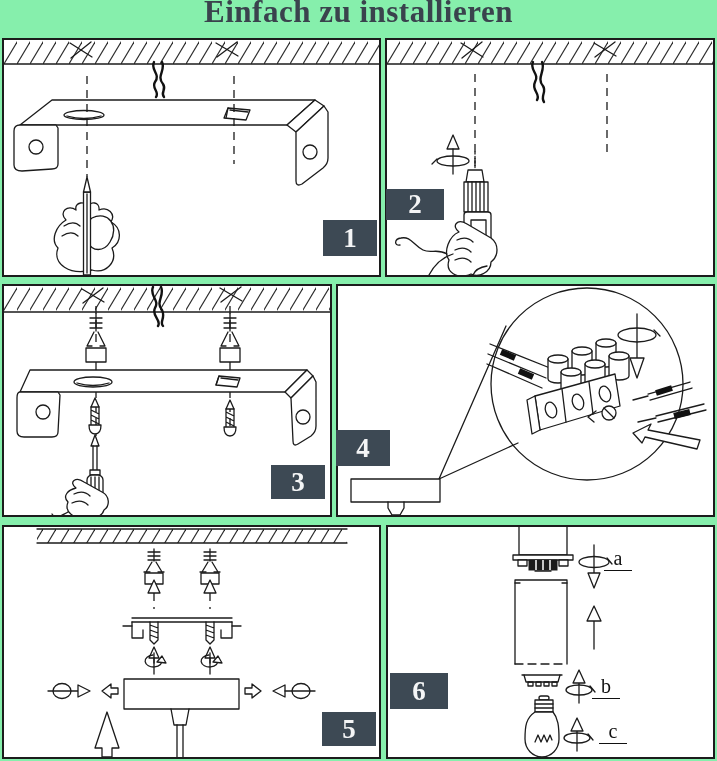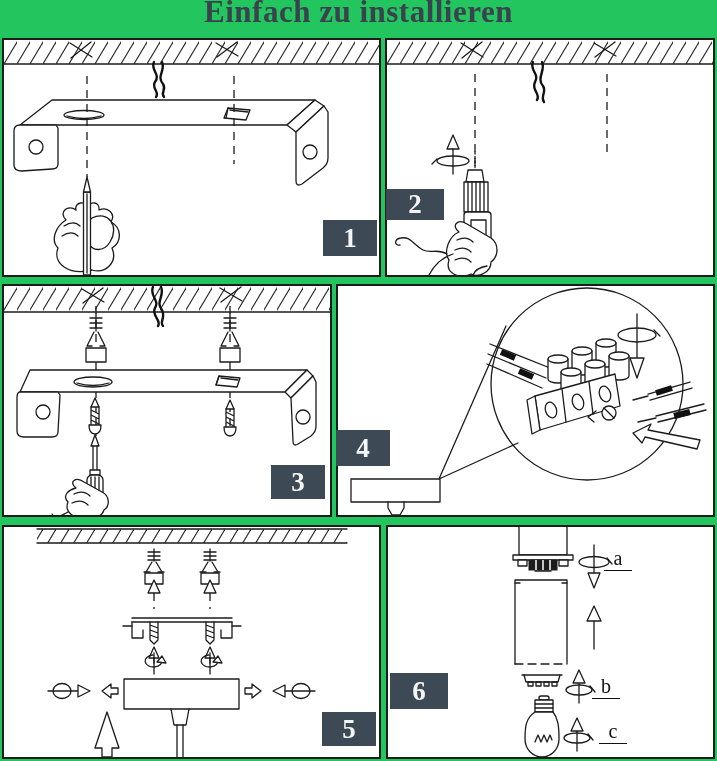--- a/index.html
+++ b/index.html
@@ -1,16 +1,16 @@
 <!DOCTYPE html>
 <html><head>
 <meta charset="utf-8">
 <style>
   html,body{margin:0;padding:0;background:#ffffff;}
-  .page{position:relative;width:717px;height:761px;background:#22c55e;overflow:hidden;
+  .page{position:relative;width:717px;height:761px;background:#86efac;overflow:hidden;
         font-family:"Liberation Sans",sans-serif;}
   .title{position:absolute;top:-6px;left:0;width:717px;text-align:center;
          font-family:"Liberation Serif",serif;font-weight:700;font-size:31px;
          letter-spacing:0.5px;color:#3a434d;margin:0;}
   .panel{position:absolute;background:#ffffff;border:2px solid #1c1c1c;box-sizing:border-box;}
   .panel svg{display:block;width:100%;height:100%;}
   .badge{position:absolute;background:#3d4954;color:#f4f5f6;
          font-family:"Liberation Serif",serif;font-weight:700;font-size:27px;
          display:flex;align-items:center;justify-content:center;line-height:1;}
   .sub-label{position:absolute;font-family:"Liberation Serif",serif;font-size:20px;

